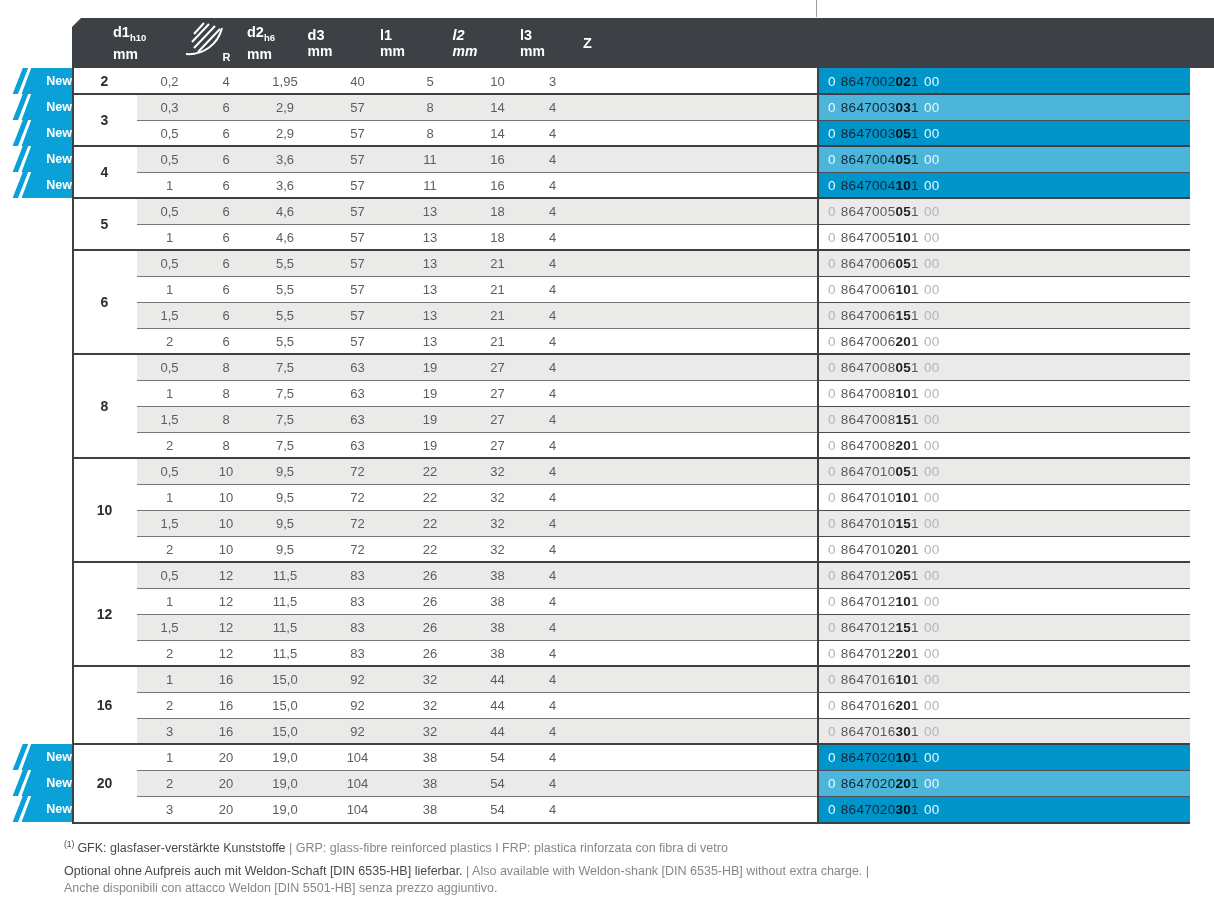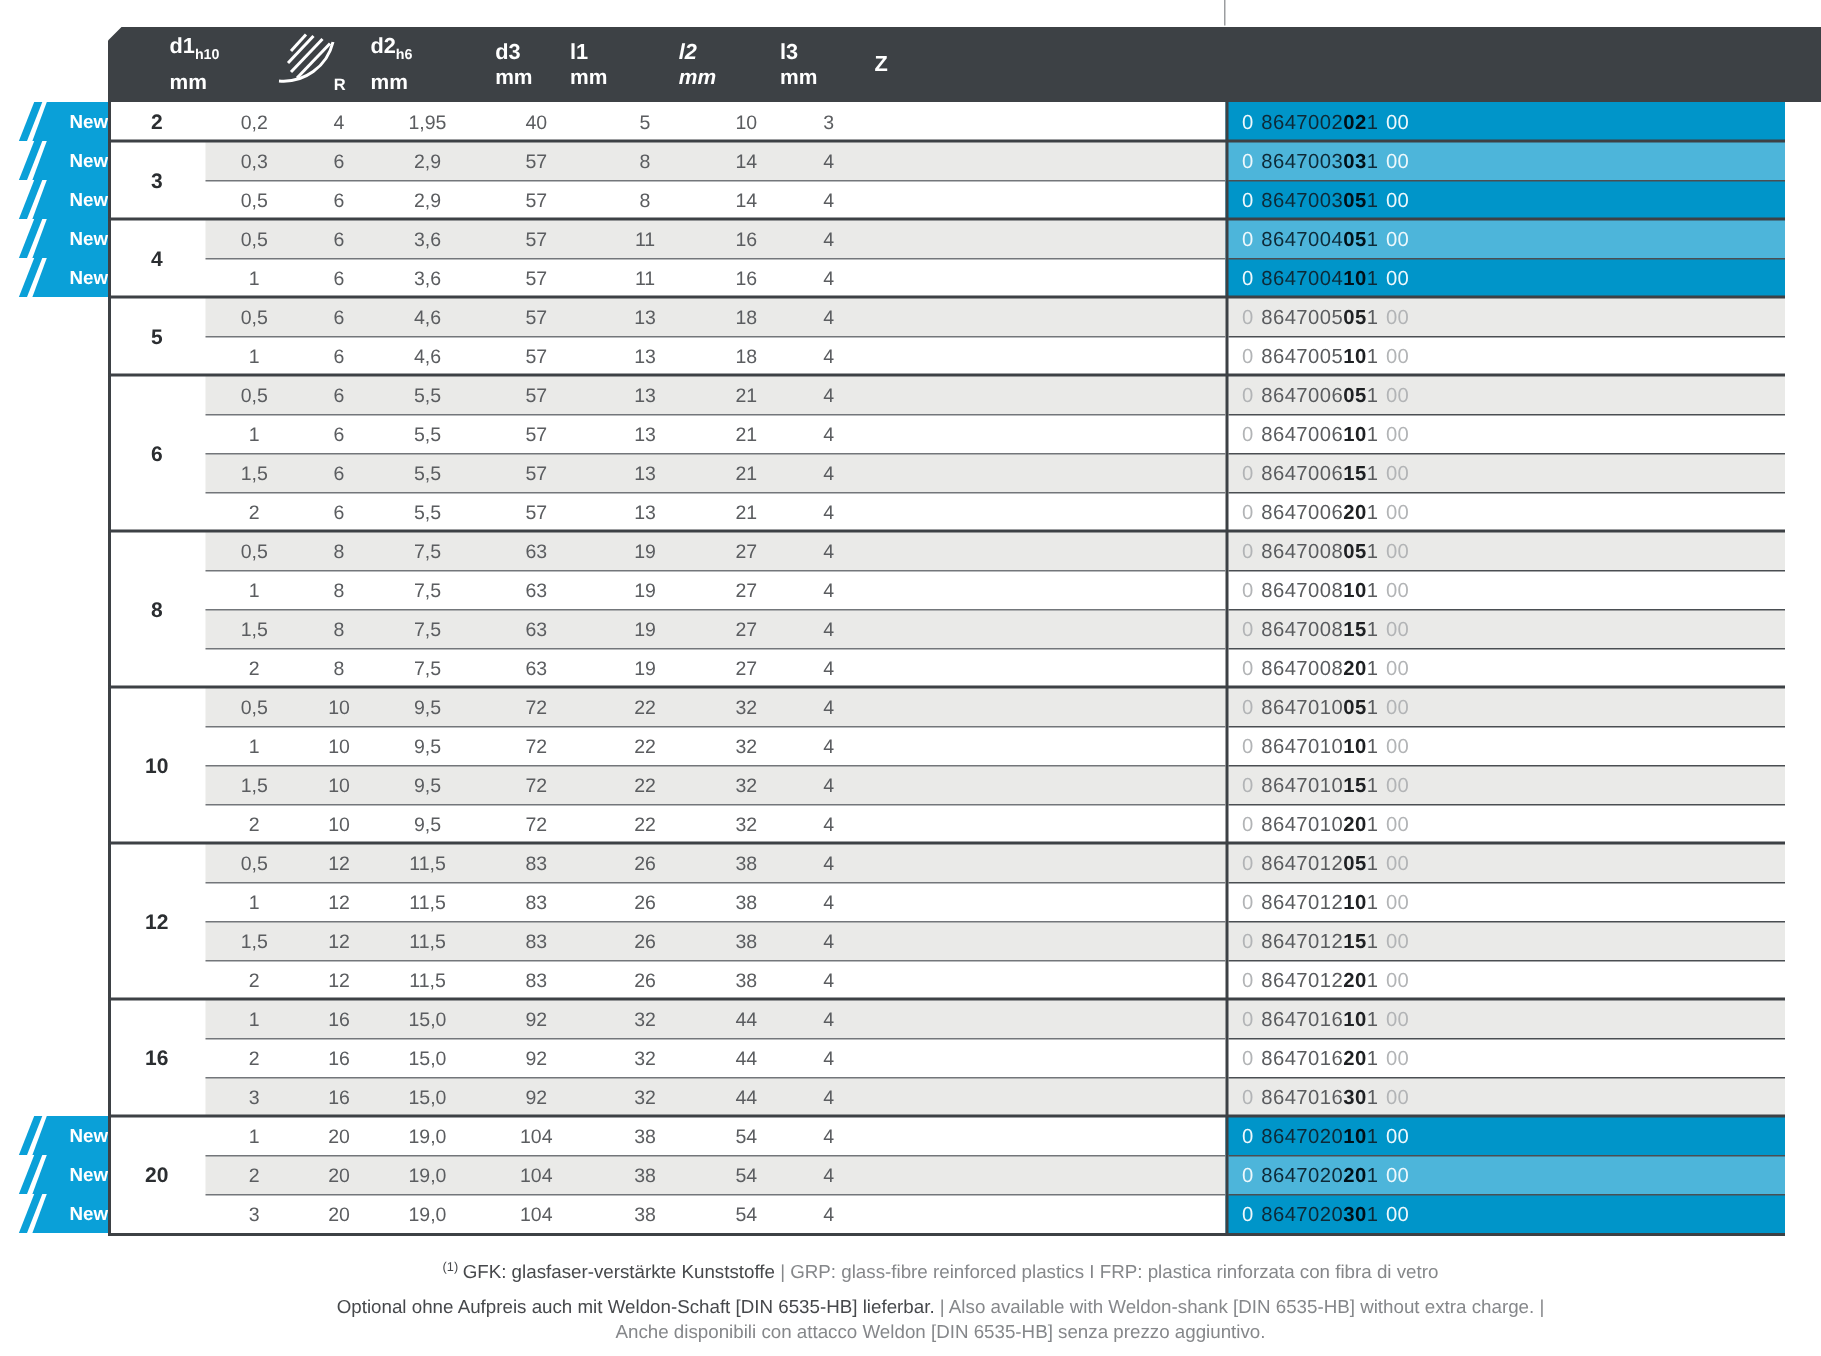--- a/index.html
+++ b/index.html
@@ -15,21 +15,21 @@
   .thead {
     margin-left:72px; width:1124px; height:50px; background:var(--header_bg,#3d4145);
     clip-path:polygon(9px 0,100% 0,100% 55%,calc(100% - 13px) 100%,0 100%,0 9px);
     display:flex; color:#fff;padding-left:35px;
   }
   .hcell { display:flex; flex-direction:column; justify-content:center; align-items:center; box-sizing:border-box; }
   .hcell .blk { text-align:left; line-height:16px; }
   .h-d1 { width:65px; align-items:flex-start; padding-left:6px; }
   .h-r  { width:65px; }
   .h-d2 { width:48px; }
-  .h-d3 { width:70px;align-items:flex-end; }
+  .h-d3 { width:70px; }
   .h-l1 { width:75px; }
   .h-l2 { width:70px;font-style:italic; }
   .h-l3 { width:65px; }
   .h-z  { width:45px; }
   .h-fill { width:242px; }
   .h-code { width:379px; align-items:flex-start; padding-left:9px; }
   .hmain { font-weight:bold; font-size:14.5px; }
   .hsub  { font-weight:bold; font-size:9.5px; }
   .hunit { font-weight:bold; font-size:14px; }
   .h-code .hmain { font-size:14px; line-height:17px; }
@@ -79,21 +79,21 @@
   .c-tail { color:var(--code_faint,#b2b4b6); margin-left:5px; }
   .row.code-dark .c-pre, .row.code-dark .c-tail,
   .row.code-light .c-pre, .row.code-light .c-tail { color:#eef8fc; }
   .row.code-dark .c-mid, .row.code-light .c-mid { color:#0d2937;text-align:center; }
   .row.code-dark .c-bold, .row.code-light .c-bold { color:#001018; }
 
   .bottom-line { position:absolute; left:72px; right:0; bottom:-2px; height:2px; background:var(--line_dark,#3d4145); }
 
   
   .footnotes { position:absolute; left:64px; top:836px; right:24px; font-size:12.5px; line-height:17px; }
-  .footnotes p { margin:0;text-align:center; }
+  .footnotes p { margin:0; }
   .fn2 { margin-top:6px !important; }
   .fn-strong { color:#46484b; }
   .fn-light { color:#85878a; }
   sup.fnm { font-size:8.5px; color:#46484b; margin-right:3px; }
 </style>
 </head>
 <body>
 
 <div class="page">
   <div class="topmark"></div>
@@ -947,15 +947,15 @@
                 <span class="c-tail">00</span>
               </div>
   </div>
           </div>
   </div>
       </div>
   </div>
 
   <div class="footnotes">
     <p class="fn1"><sup class="fnm">(1)</sup><span class="fn-strong">GFK: glasfaser-verstärkte Kunststoffe</span><span class="fn-light"> | GRP: glass-fibre reinforced plastics I FRP: plastica rinforzata con fibra di vetro</span></p>
-    <p class="fn2"><span class="fn-strong">Optional ohne Aufpreis auch mit Weldon-Schaft [DIN 6535-HB] lieferbar.</span><span class="fn-light"> | Also available with Weldon-shank [DIN 6535-HB] without extra charge. |</span><br><span class="fn-light">Anche disponibili con attacco Weldon [DIN 6535-HB] senza prezzo aggiuntivo.</span></p>
+    <p class="fn2"><span class="fn-strong">Optional ohne Aufpreis auch mit Weldon-Schaft [DIN 6535-HB] lieferbar.</span><span class="fn-light"> | Also available with Weldon-shank [DIN 6535-HB] without extra charge. |</span><br><span class="fn-light">Anche disponibili con attacco Weldon [DIN 5501-HB] senza prezzo aggiuntivo.</span></p>
   </div>
 </div>
 
 </body></html>

